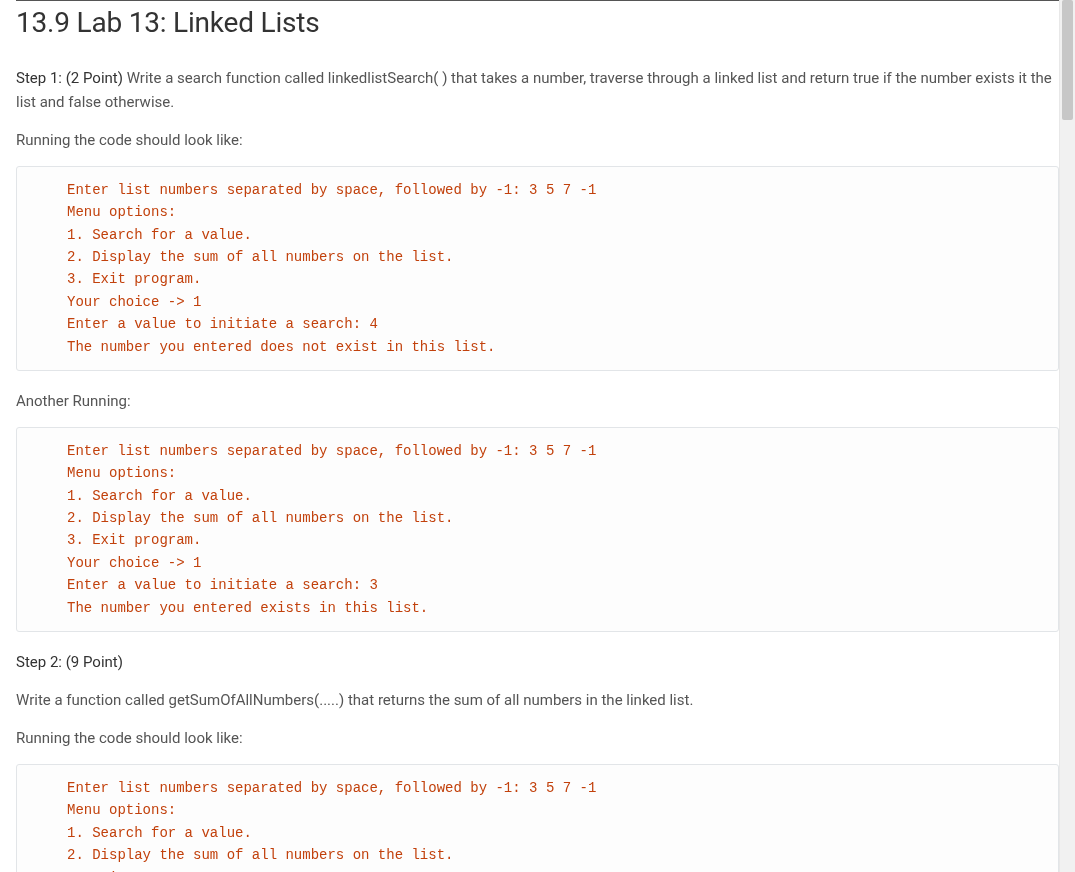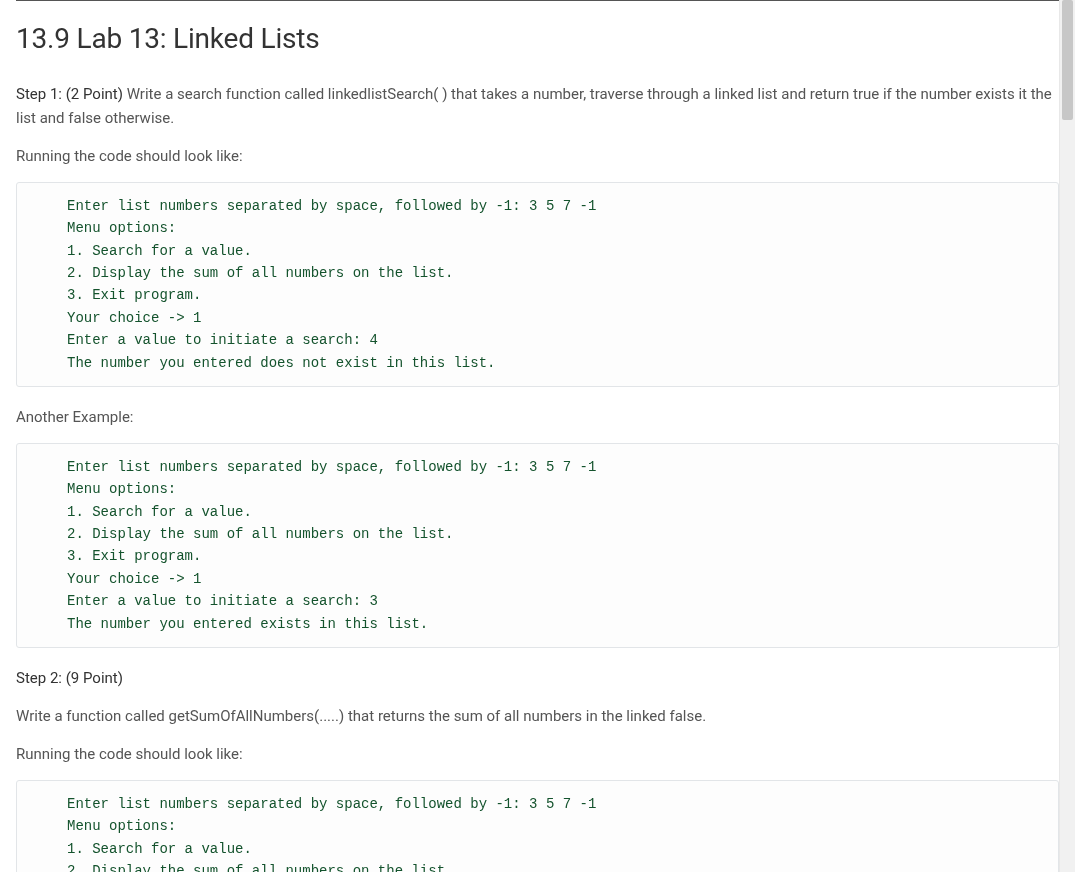--- a/index.html
+++ b/index.html
@@ -14,21 +14,21 @@
       color: #444;
       background: #fff;
       padding: 0 16px 16px 16px;
       max-width: 1075px;
     }
     h1.page-title {
       font-size: 28px;
       font-weight: 400;
       color: #333;
       border-top: 1px solid #555;
-      padding-top: 16px;
+      padding-top: 0;
       margin-bottom: 20px;
       letter-spacing: -0.2px;
     }
     p.paragraph {
       margin-bottom: 14px;
       color: #555;
       font-size: 15px;
     }
     span.bold {
       font-weight: 400;
@@ -36,21 +36,21 @@
     }
     pre.code-block {
       background: #fdfdfd;
       border: 1px solid #e2e5e8;
       border-radius: 3px;
       padding: 12px 14px 12px 50px;
       margin: 14px 0 18px 0;
       font-family: "Courier New", Courier, monospace;
       font-size: 14px;
       line-height: 1.6;
-      color: #14532d;
+      color: #c2410c;
       white-space: pre;
       overflow-x: auto;
     }
     .scrollbar-right {
       position: fixed;
       right: 0;
       top: 0;
       width: 16px;
       height: 100%;
       background: #f1f1f1;
@@ -79,36 +79,36 @@
 
 <pre class="code-block">Enter list numbers separated by space, followed by -1: 3 5 7 -1
 Menu options:
 1. Search for a value.
 2. Display the sum of all numbers on the list.
 3. Exit program.
 Your choice -&gt; 1
 Enter a value to initiate a search: 4
 The number you entered does not exist in this list.</pre>
 
-<p class="paragraph">Another Example:</p>
+<p class="paragraph">Another Running:</p>
 
 <pre class="code-block">Enter list numbers separated by space, followed by -1: 3 5 7 -1
 Menu options:
 1. Search for a value.
 2. Display the sum of all numbers on the list.
 3. Exit program.
 Your choice -&gt; 1
 Enter a value to initiate a search: 3
 The number you entered exists in this list.</pre>
 
 <p class="paragraph">
   <span class="bold">Step 2: (9 Point)</span>
 </p>
 
-<p class="paragraph">Write a function called getSumOfAllNumbers(.....) that returns the sum of all numbers in the linked false.</p>
+<p class="paragraph">Write a function called getSumOfAllNumbers(.....) that returns the sum of all numbers in the linked list.</p>
 
 <p class="paragraph">Running the code should look like:</p>
 
 <pre class="code-block">Enter list numbers separated by space, followed by -1: 3 5 7 -1
 Menu options:
 1. Search for a value.
 2. Display the sum of all numbers on the list.
 3. Exit program.
 Your choice -&gt; 2
 The sum of all numbers on the list is: 15</pre>

